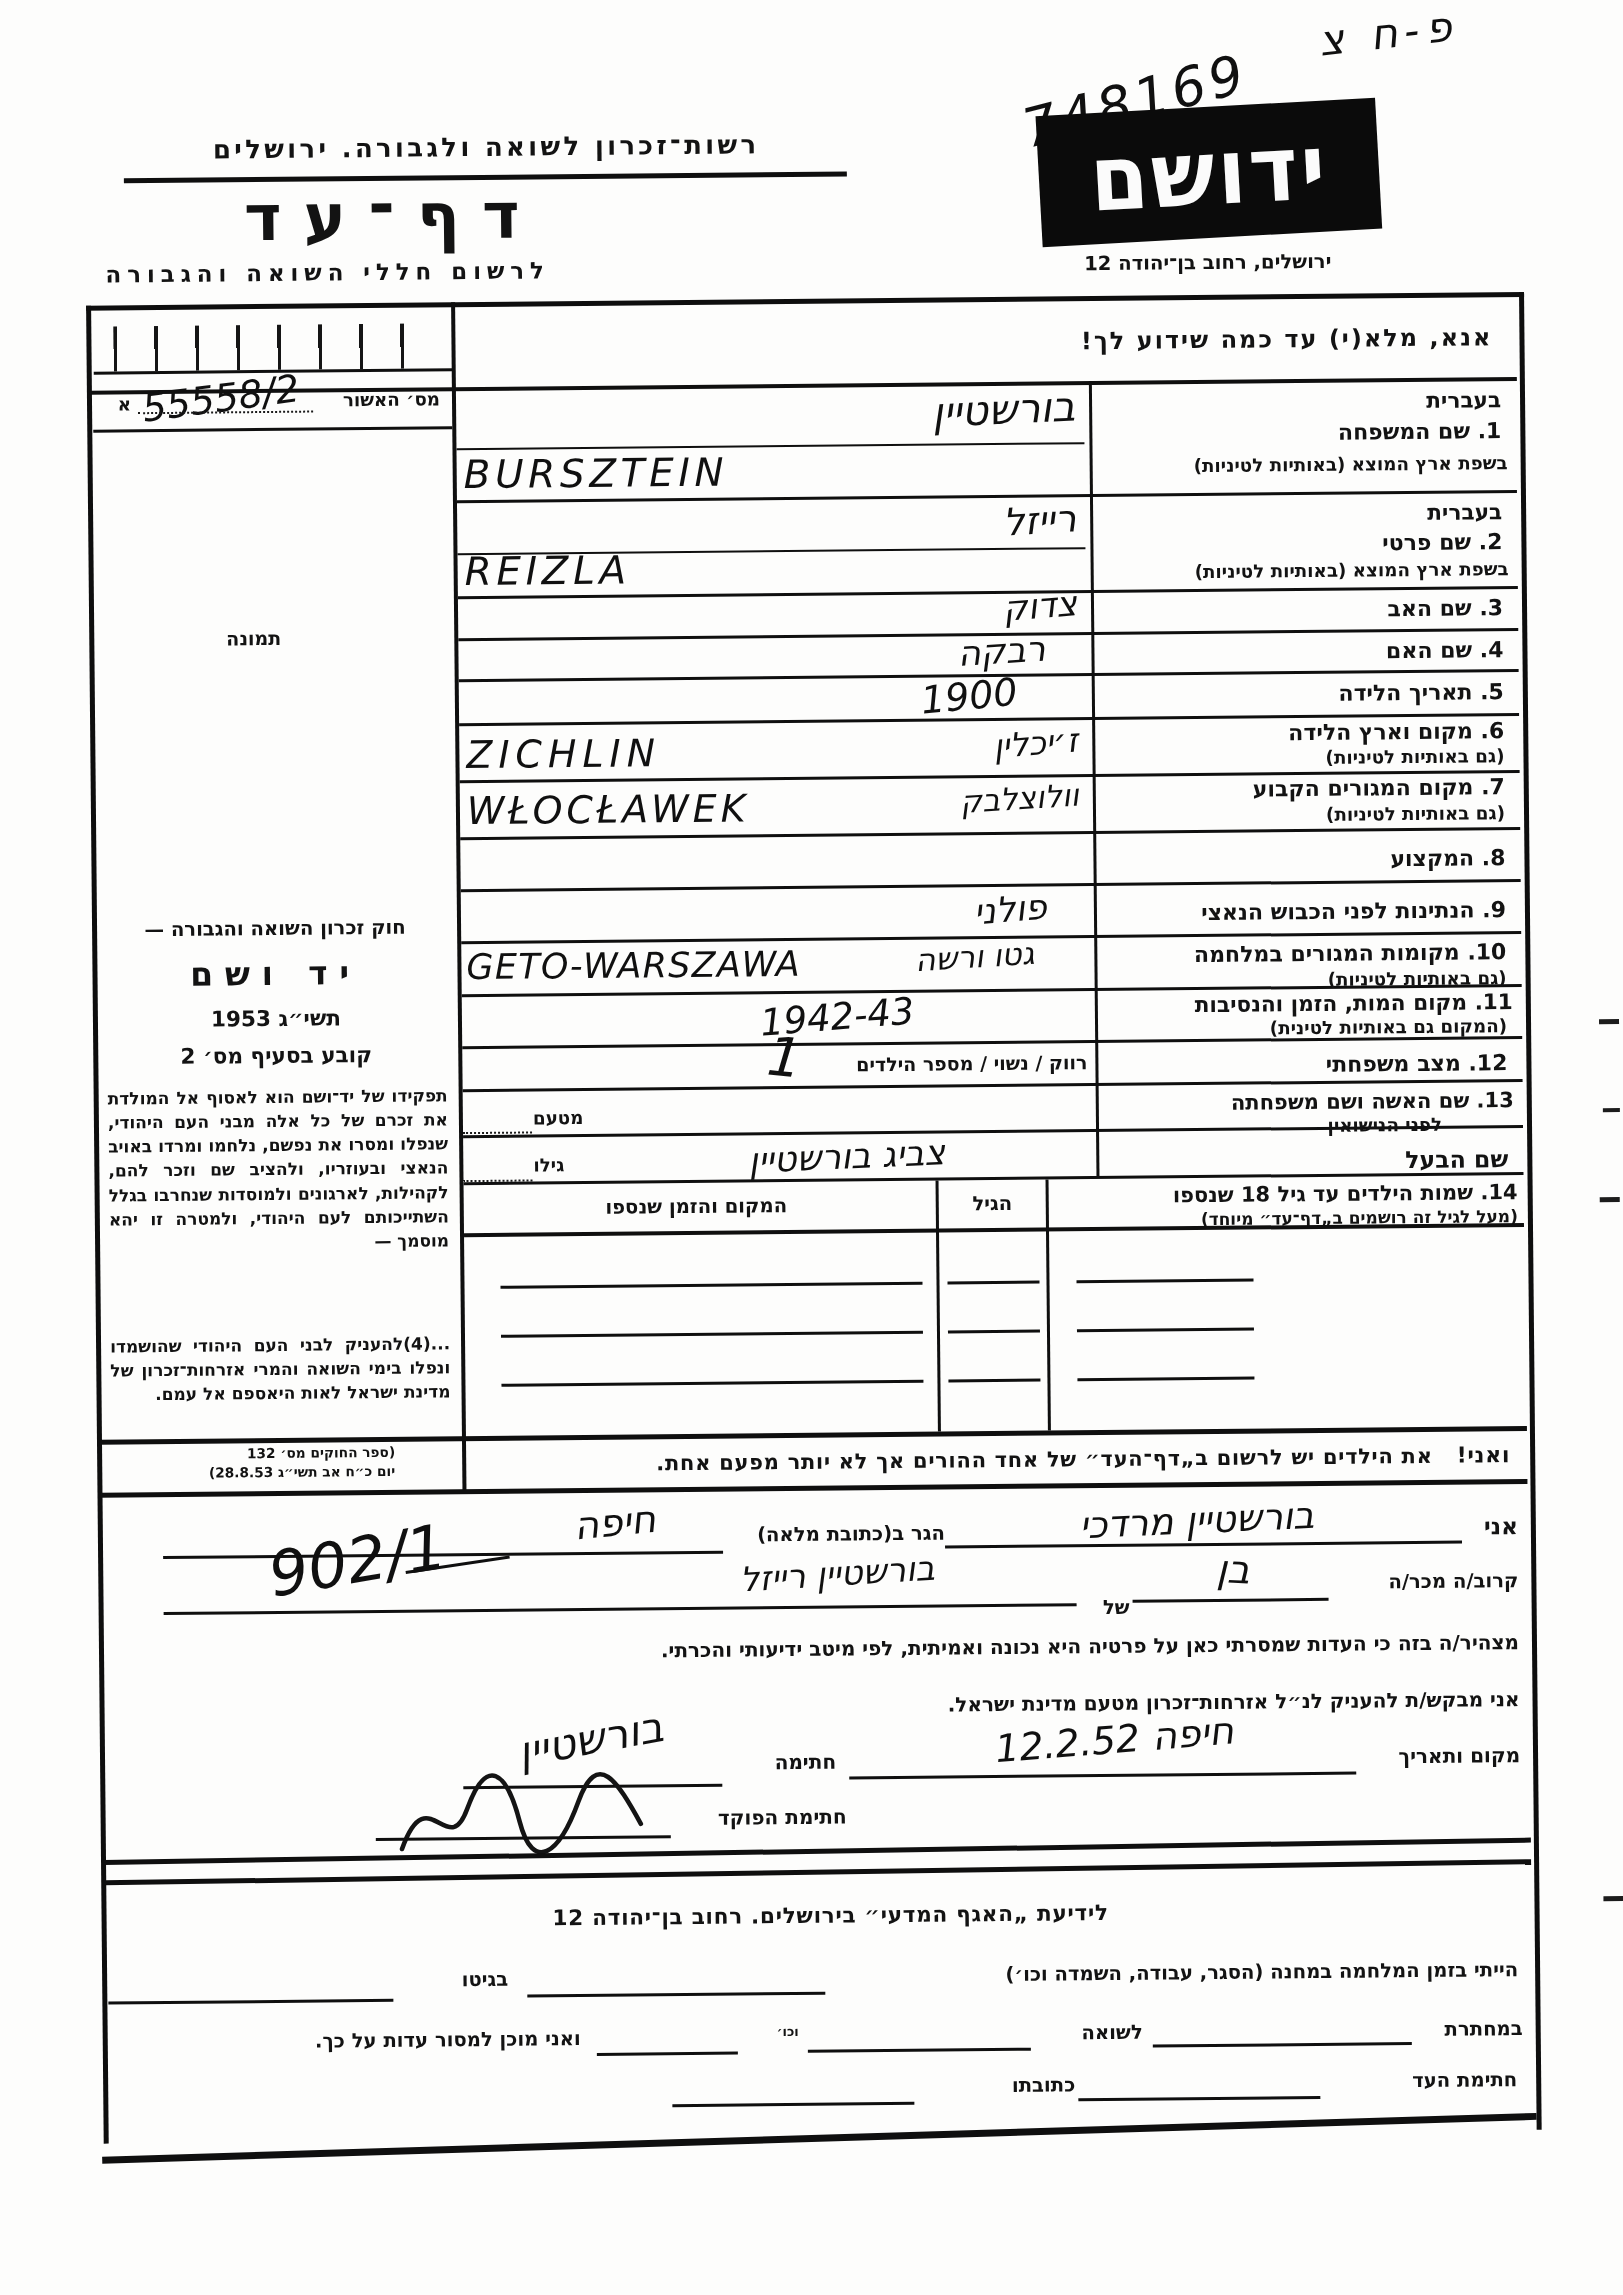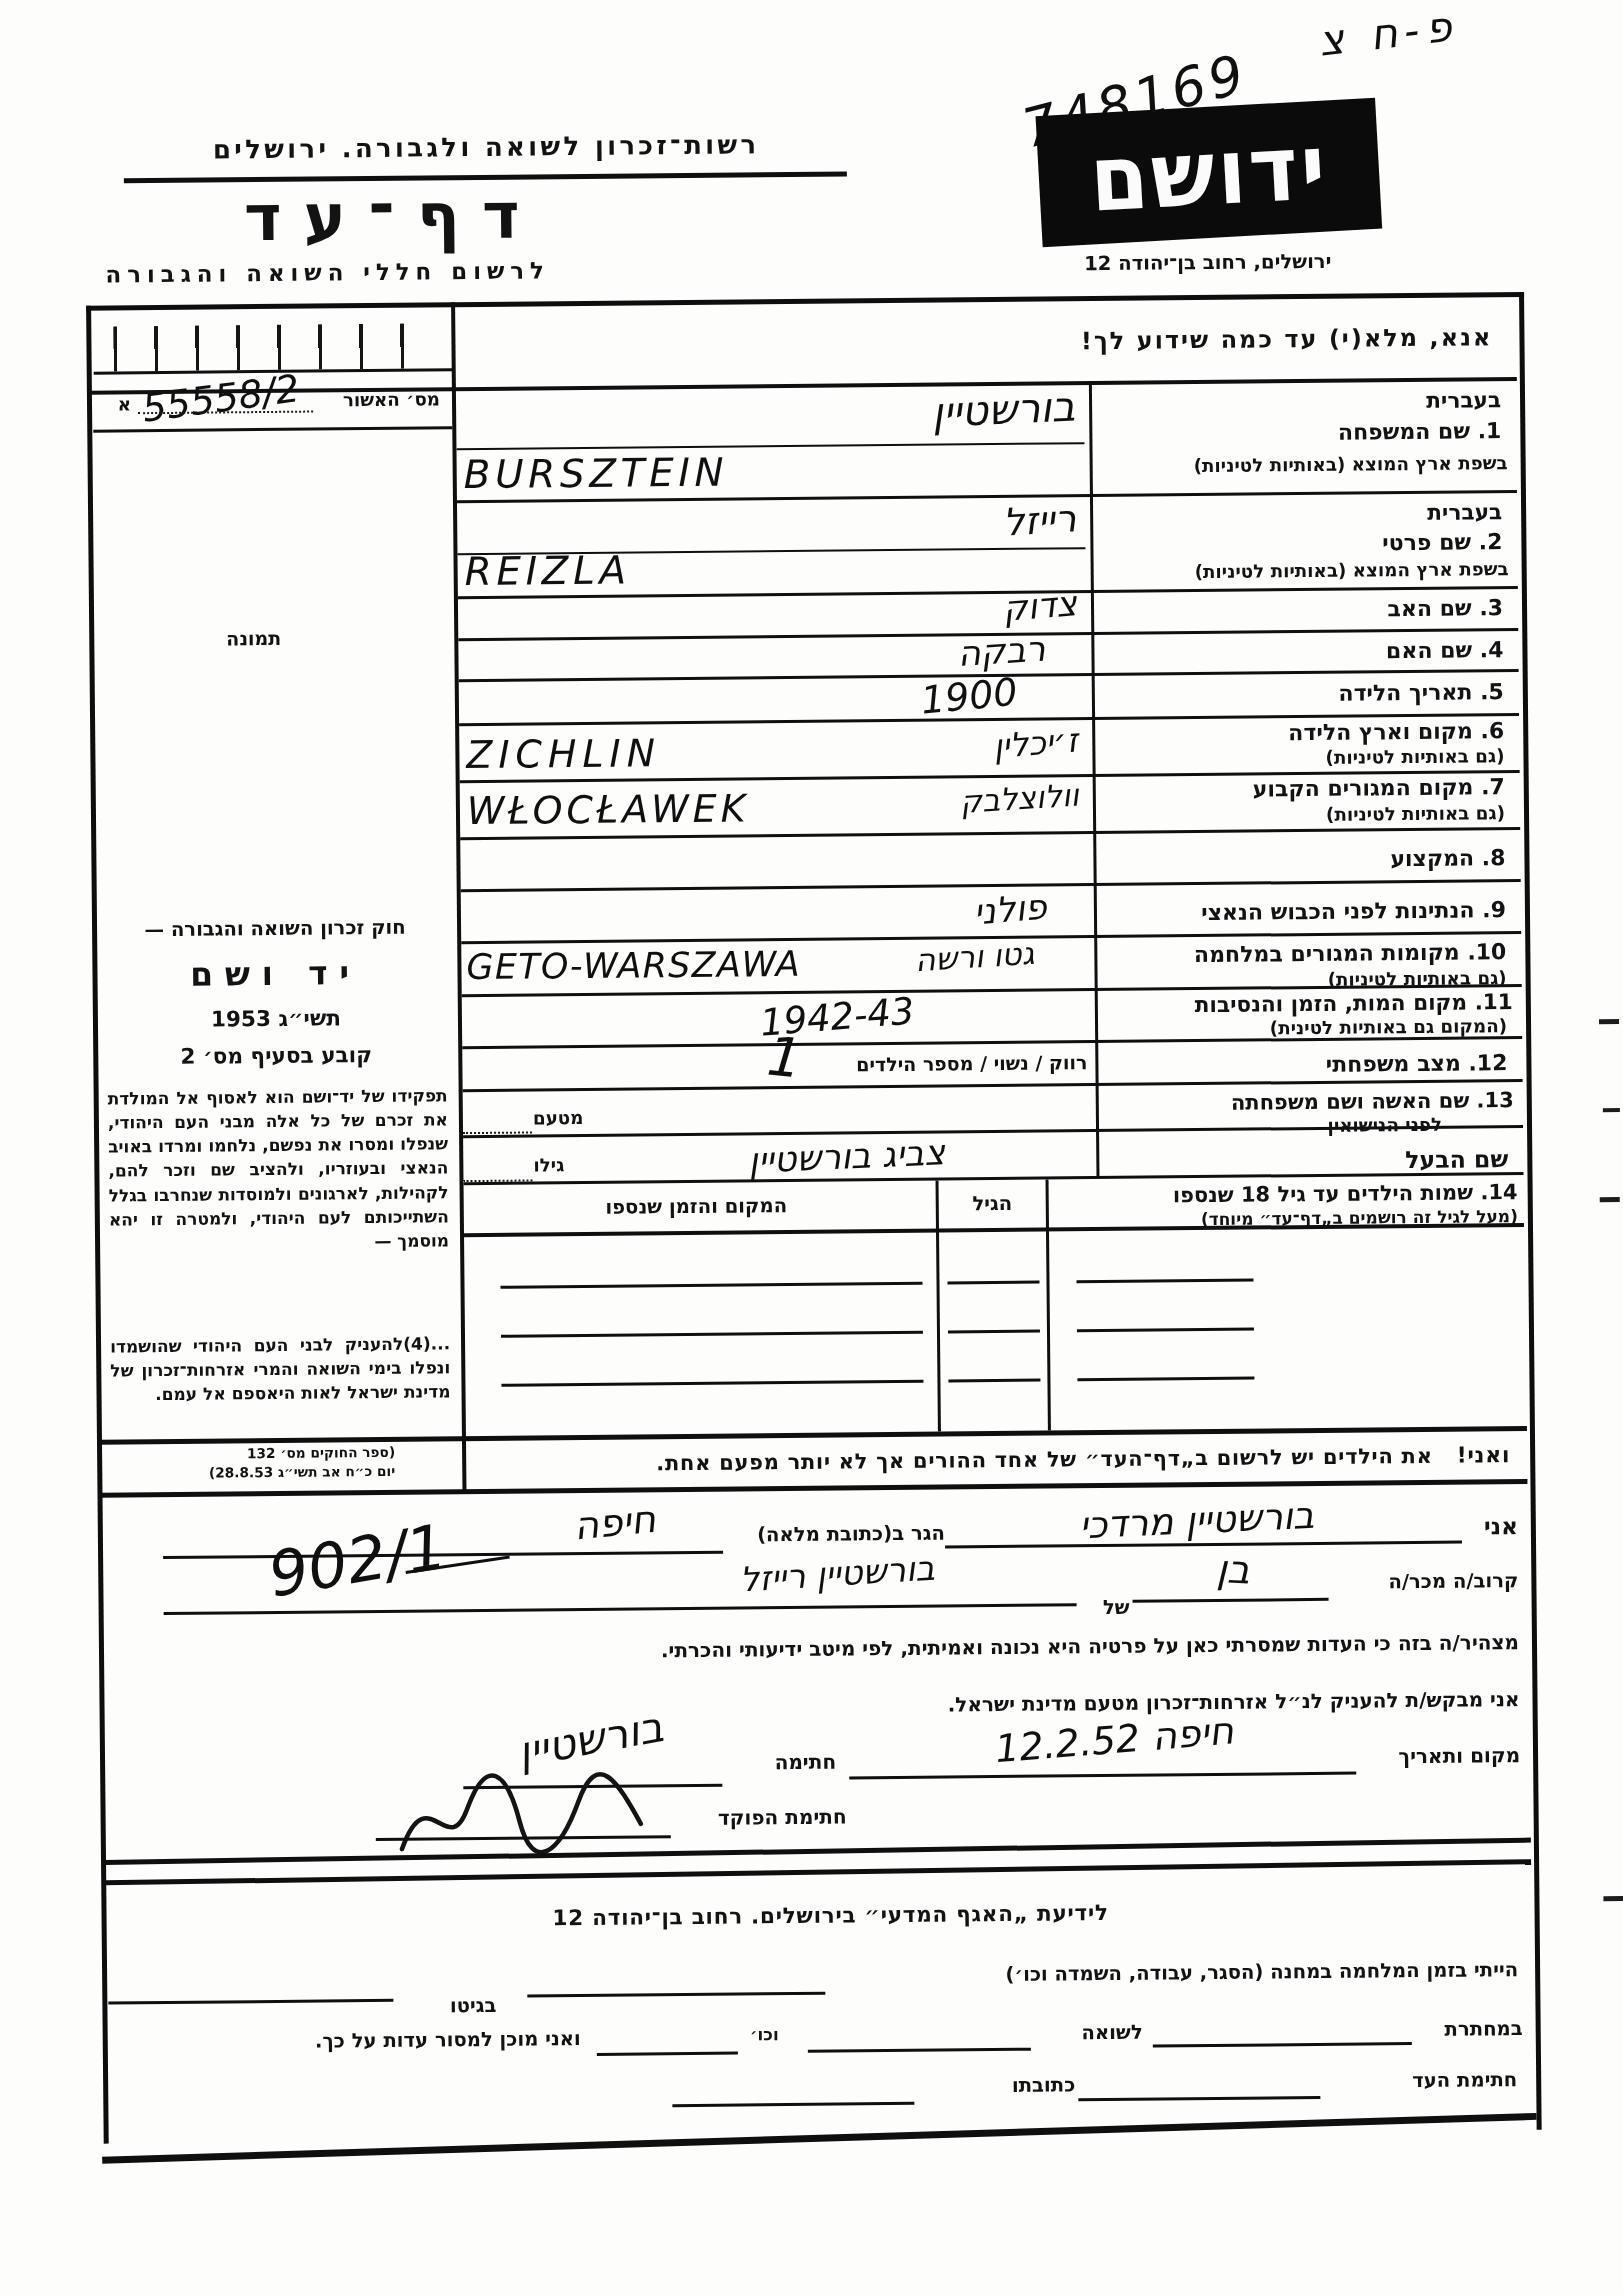--- a/index.html
+++ b/index.html
@@ -221,28 +221,28 @@
   </svg>
   <div class="line" style="left:367px;top:1833px;width:295px;height:2.6px;"></div>
 
   <div class="line" style="left:95px;top:1848px;width:1427px;height:5.2px;transform:rotate(-0.35deg);"></div>
   <div class="line" style="left:95px;top:1869px;width:1427px;height:5.2px;transform:rotate(-0.3deg);"></div>
 
   <div class="lbl" style="left:484px;top:1902px;width:674px;font-size:21.6px;text-align:center;letter-spacing:0.7px;">לידיעת „האגף המדעי״ בירושלים.  רחוב בן־יהודה 12</div>
 
   <div class="lbl" style="left:821px;top:1964px;width:687px;font-size:19.6px;">הייתי בזמן המלחמה במחנה (הסגר, עבודה, השמדה וכו׳)</div>
   <div class="line" style="left:517px;top:1991px;width:298px;height:2.6px;"></div>
-  <div class="lbl" style="left:385px;top:1964px;width:101px;font-size:19.6px;margin-top:26px;">בגיטו</div>
+  <div class="lbl" style="left:397px;top:1964px;width:101px;font-size:19.6px;">בגיטו</div>
   <div class="line" style="left:98px;top:1994px;width:285px;height:2.6px;"></div>
 
   <div class="lbl" style="left:1401px;top:2023px;width:111px;font-size:19.6px;">במחתרת</div>
   <div class="line" style="left:1142px;top:2047px;width:259px;height:2.6px;"></div>
   <div class="lbl" style="left:1037px;top:2023px;width:95px;font-size:19.6px;">לשואה</div>
   <div class="line" style="left:797px;top:2049px;width:223px;height:2.6px;"></div>
-  <div class="lbl" style="left:716px;top:2023px;width:52px;font-size:17px;">וכו׳</div>
+  <div class="lbl" style="left:736px;top:2023px;width:52px;font-size:13px;">וכו׳</div>
   <div class="line" style="left:586px;top:2050px;width:141px;height:2.6px;"></div>
   <div class="lbl" style="left:177px;top:2024px;width:393px;font-size:19.6px;">ואני מוכן למסור עדות על כך.</div>
 
   <div class="lbl" style="left:1316px;top:2074px;width:190px;font-size:19.6px;">חתימת העד</div>
   <div class="line" style="left:1067px;top:2100px;width:242px;height:2.6px;"></div>
   <div class="lbl" style="left:969px;top:2075px;width:95px;font-size:19.6px;">כתובתו</div>
   <div class="line" style="left:661px;top:2102px;width:242px;height:2.6px;"></div>
 
   <div class="artifact" style="left:1598px;top:1026px;width:19.6px;height:4.6px;"></div>
   <div class="artifact" style="left:1601px;top:1115px;width:17px;height:3.9px;"></div>

